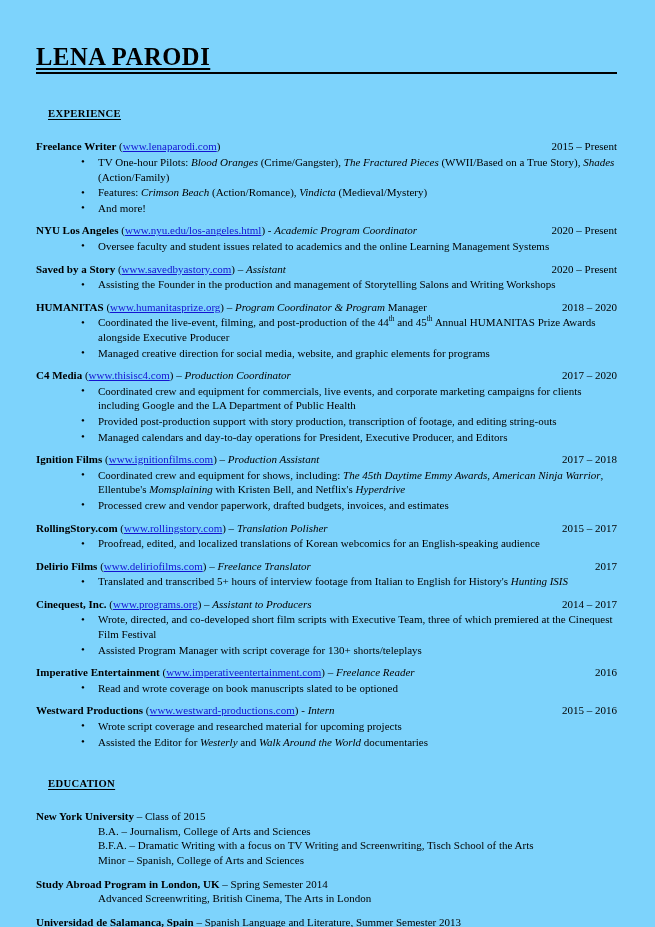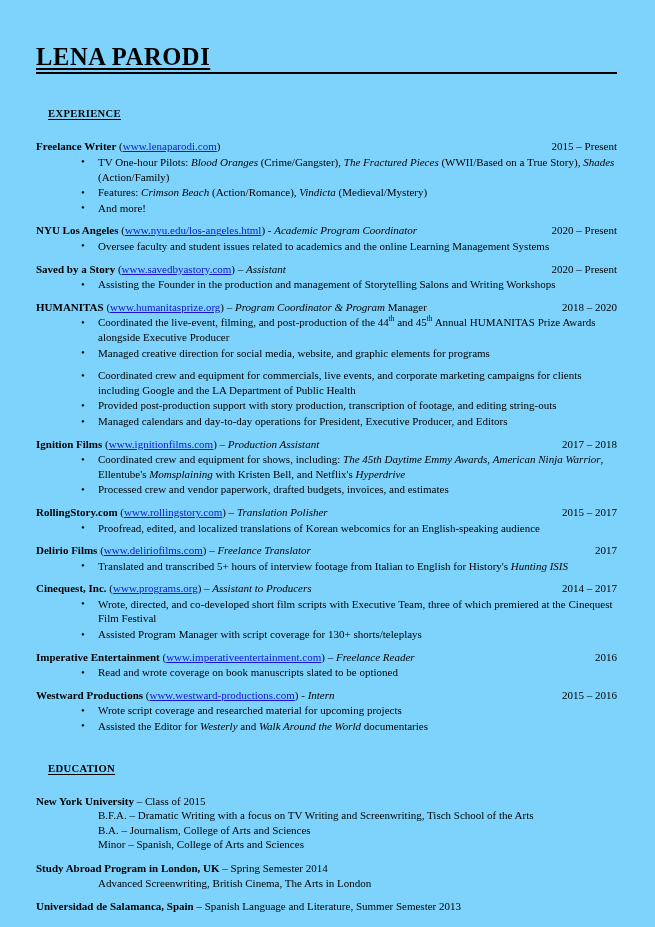--- a/index.html
+++ b/index.html
@@ -158,20 +158,24 @@
         <div class="entry-head">
           <div class="entry-title"><b>HUMANITAS</b> (<a class="link" href="#">www.humanitasprize.org</a>) – <span class="it">Program Coordinator &amp; Program</span> <span>Manager</span></div>
           <div class="entry-dates">2018 – 2020</div>
         </div>
         <ul class="bullets">
           <li>Coordinated the live-event, filming, and post-production of the 44<sup>th</sup> and 45<sup>th</sup> Annual HUMANITAS Prize Awards alongside Executive Producer</li>
           <li>Managed creative direction for social media, website, and graphic elements for programs</li>
         </ul>
       </div>
       <div class="entry">
+        <div class="entry-head">
+          <div class="entry-title"><b>C4 Media</b> (<a class="link" href="#">www.thisisc4.com</a>) – <span class="it">Production Coordinator</span></div>
+          <div class="entry-dates">2017 – 2020</div>
+        </div>
         <ul class="bullets">
           <li>Coordinated crew and equipment for commercials, live events, and corporate marketing campaigns for clients including Google and the LA Department of Public Health</li>
           <li>Provided post-production support with story production, transcription of footage, and editing string-outs</li>
           <li>Managed calendars and day-to-day operations for President, Executive Producer, and Editors</li>
         </ul>
       </div>
       <div class="entry">
         <div class="entry-head">
           <div class="entry-title"><b>Ignition Films</b> (<a class="link" href="#">www.ignitionfilms.com</a>) – <span class="it">Production Assistant</span></div>
           <div class="entry-dates">2017 – 2018</div>
@@ -229,22 +233,22 @@
         </ul>
       </div>
     </div>
 
   <div class="section-heading-wrap">
     <span class="section-heading">EDUCATION</span>
   </div>
   <div id="education-list">
       <div class="edu-entry">
         <div class="edu-head"><b>New York University</b><span> – Class of 2015</span></div>
+        <div class="edu-sub">B.A. – Journalism, College of Arts and Sciences</div>
         <div class="edu-sub">B.F.A. – Dramatic Writing with a focus on TV Writing and Screenwriting, Tisch School of the Arts</div>
-        <div class="edu-sub">B.A. – Journalism, College of Arts and Sciences</div>
         <div class="edu-sub">Minor – Spanish, College of Arts and Sciences</div>
       </div>
       <div class="edu-entry">
         <div class="edu-head"><b>Study Abroad Program in London, UK</b><span> – Spring Semester 2014</span></div>
         <div class="edu-sub">Advanced Screenwriting, British Cinema, The Arts in London</div>
       </div>
       <div class="edu-entry">
         <div class="edu-head"><b>Universidad de Salamanca, Spain</b><span> – Spanish Language and Literature, Summer Semester 2013</span></div>
       </div>
     </div>

